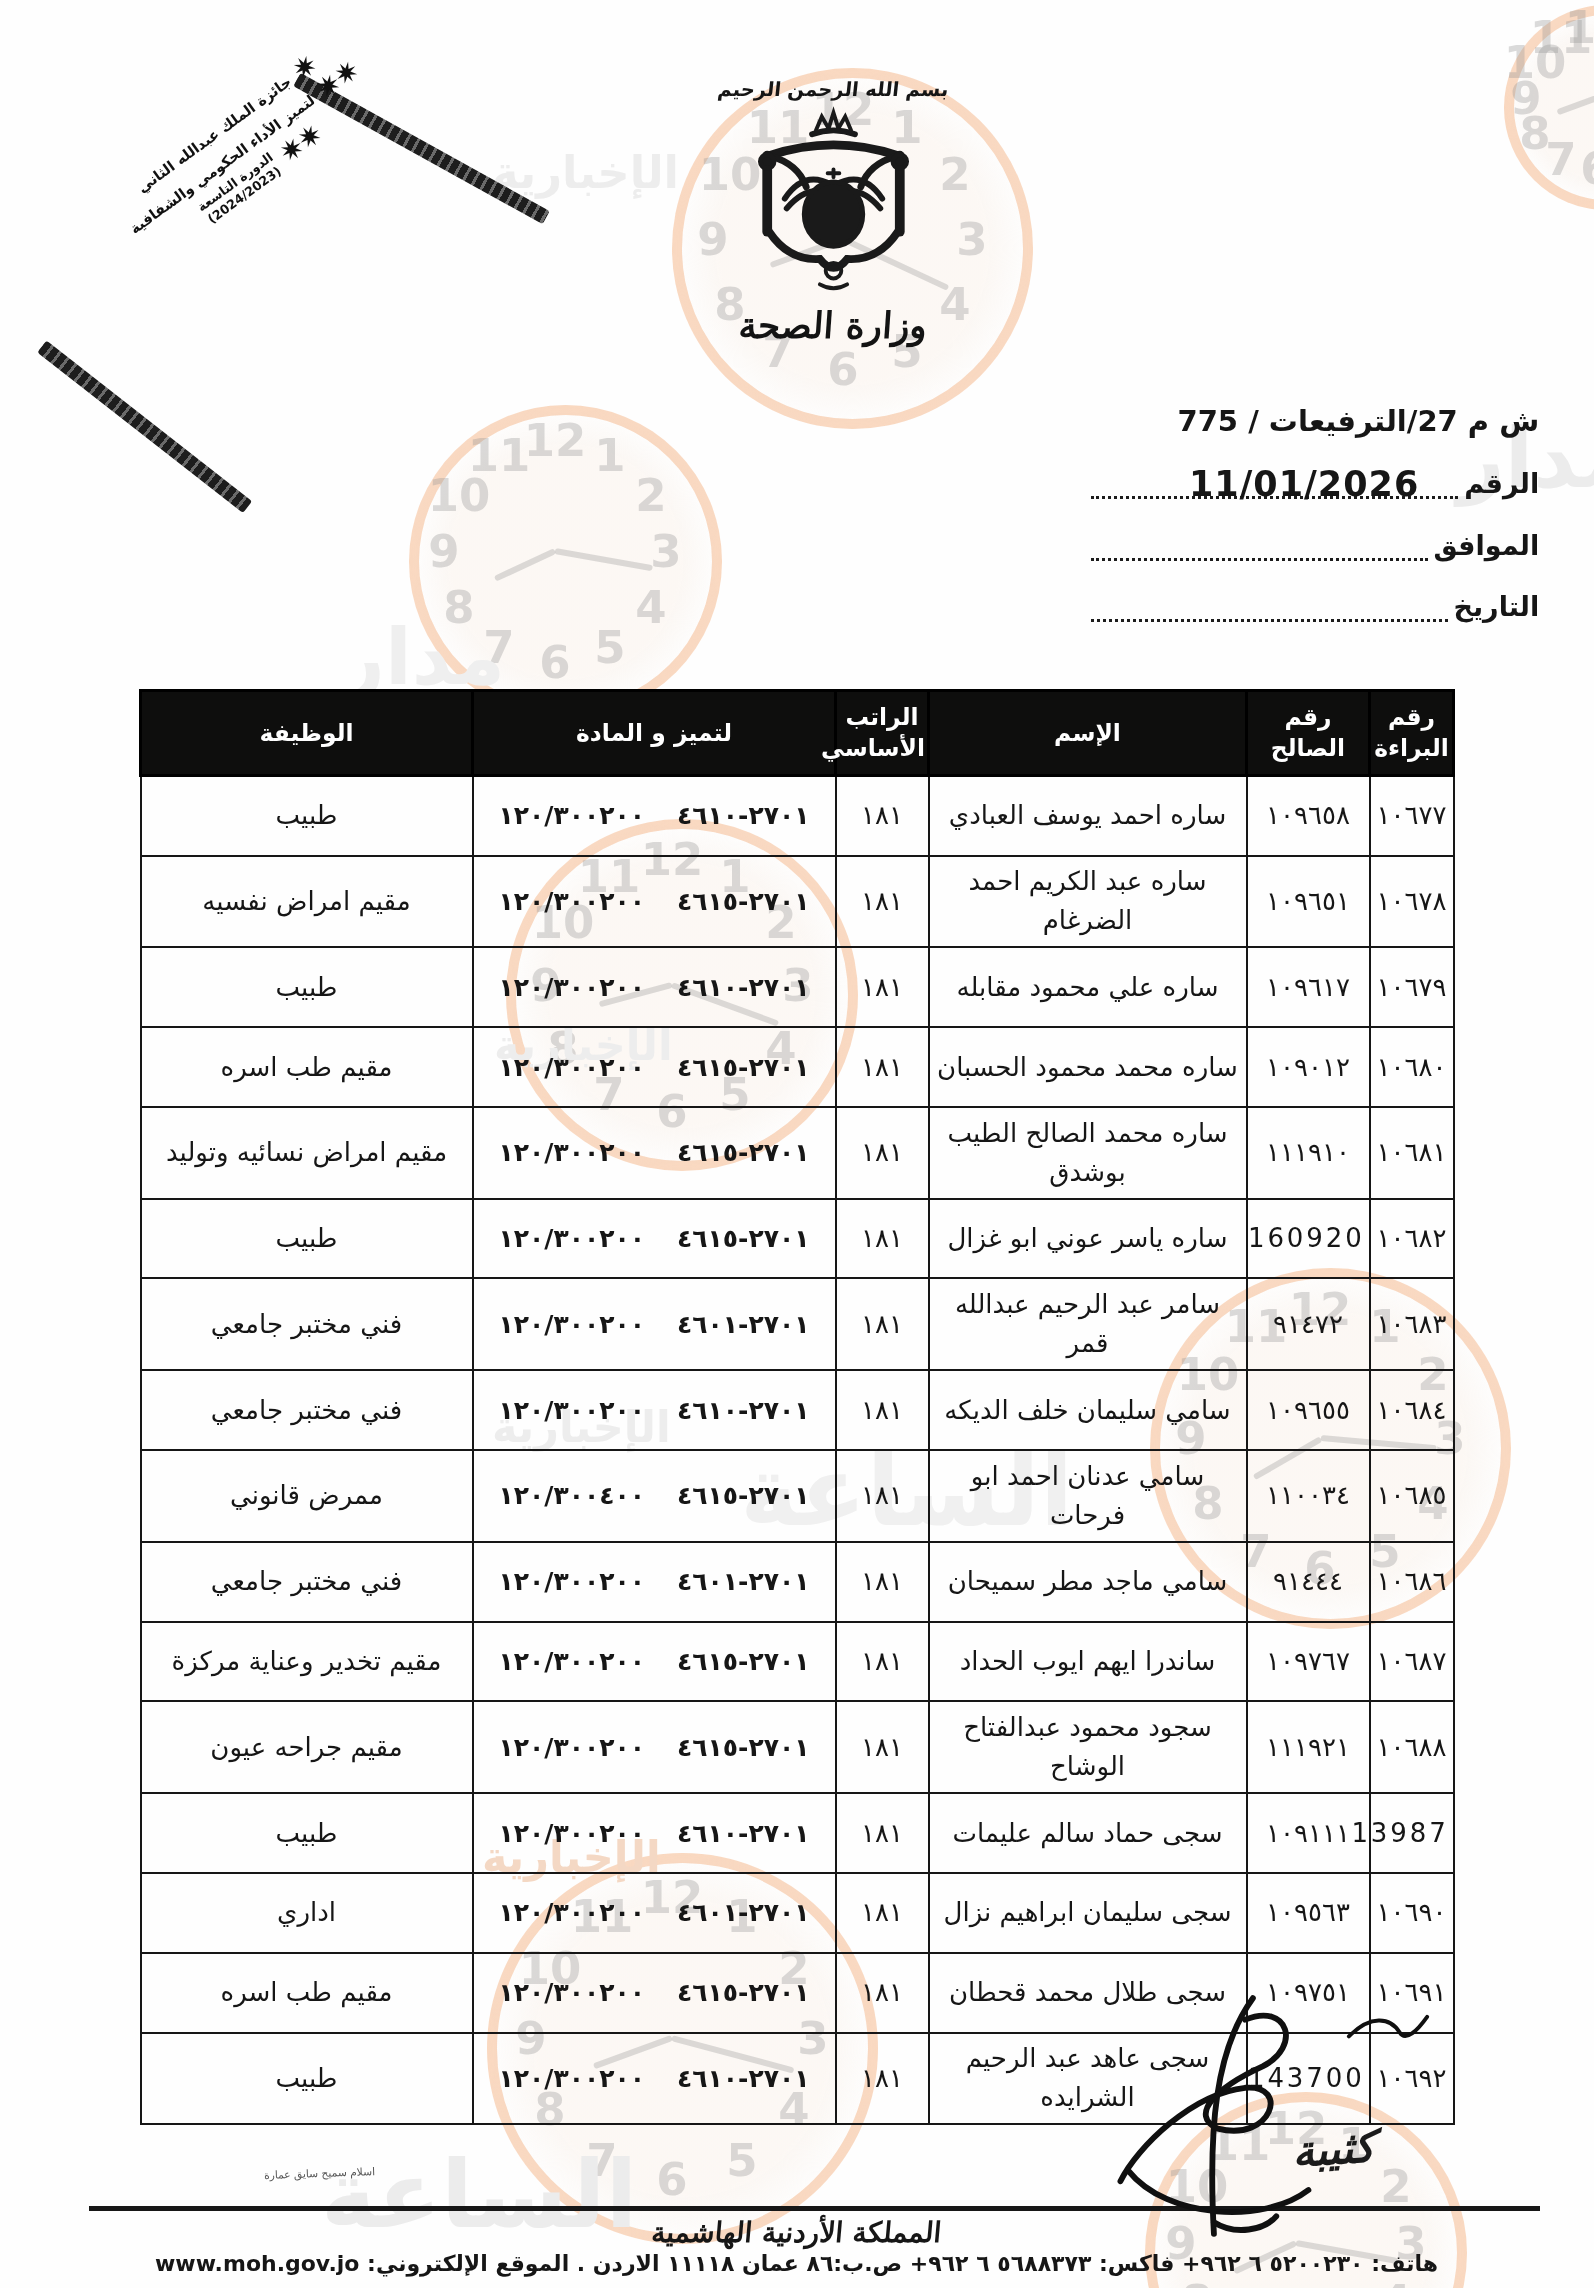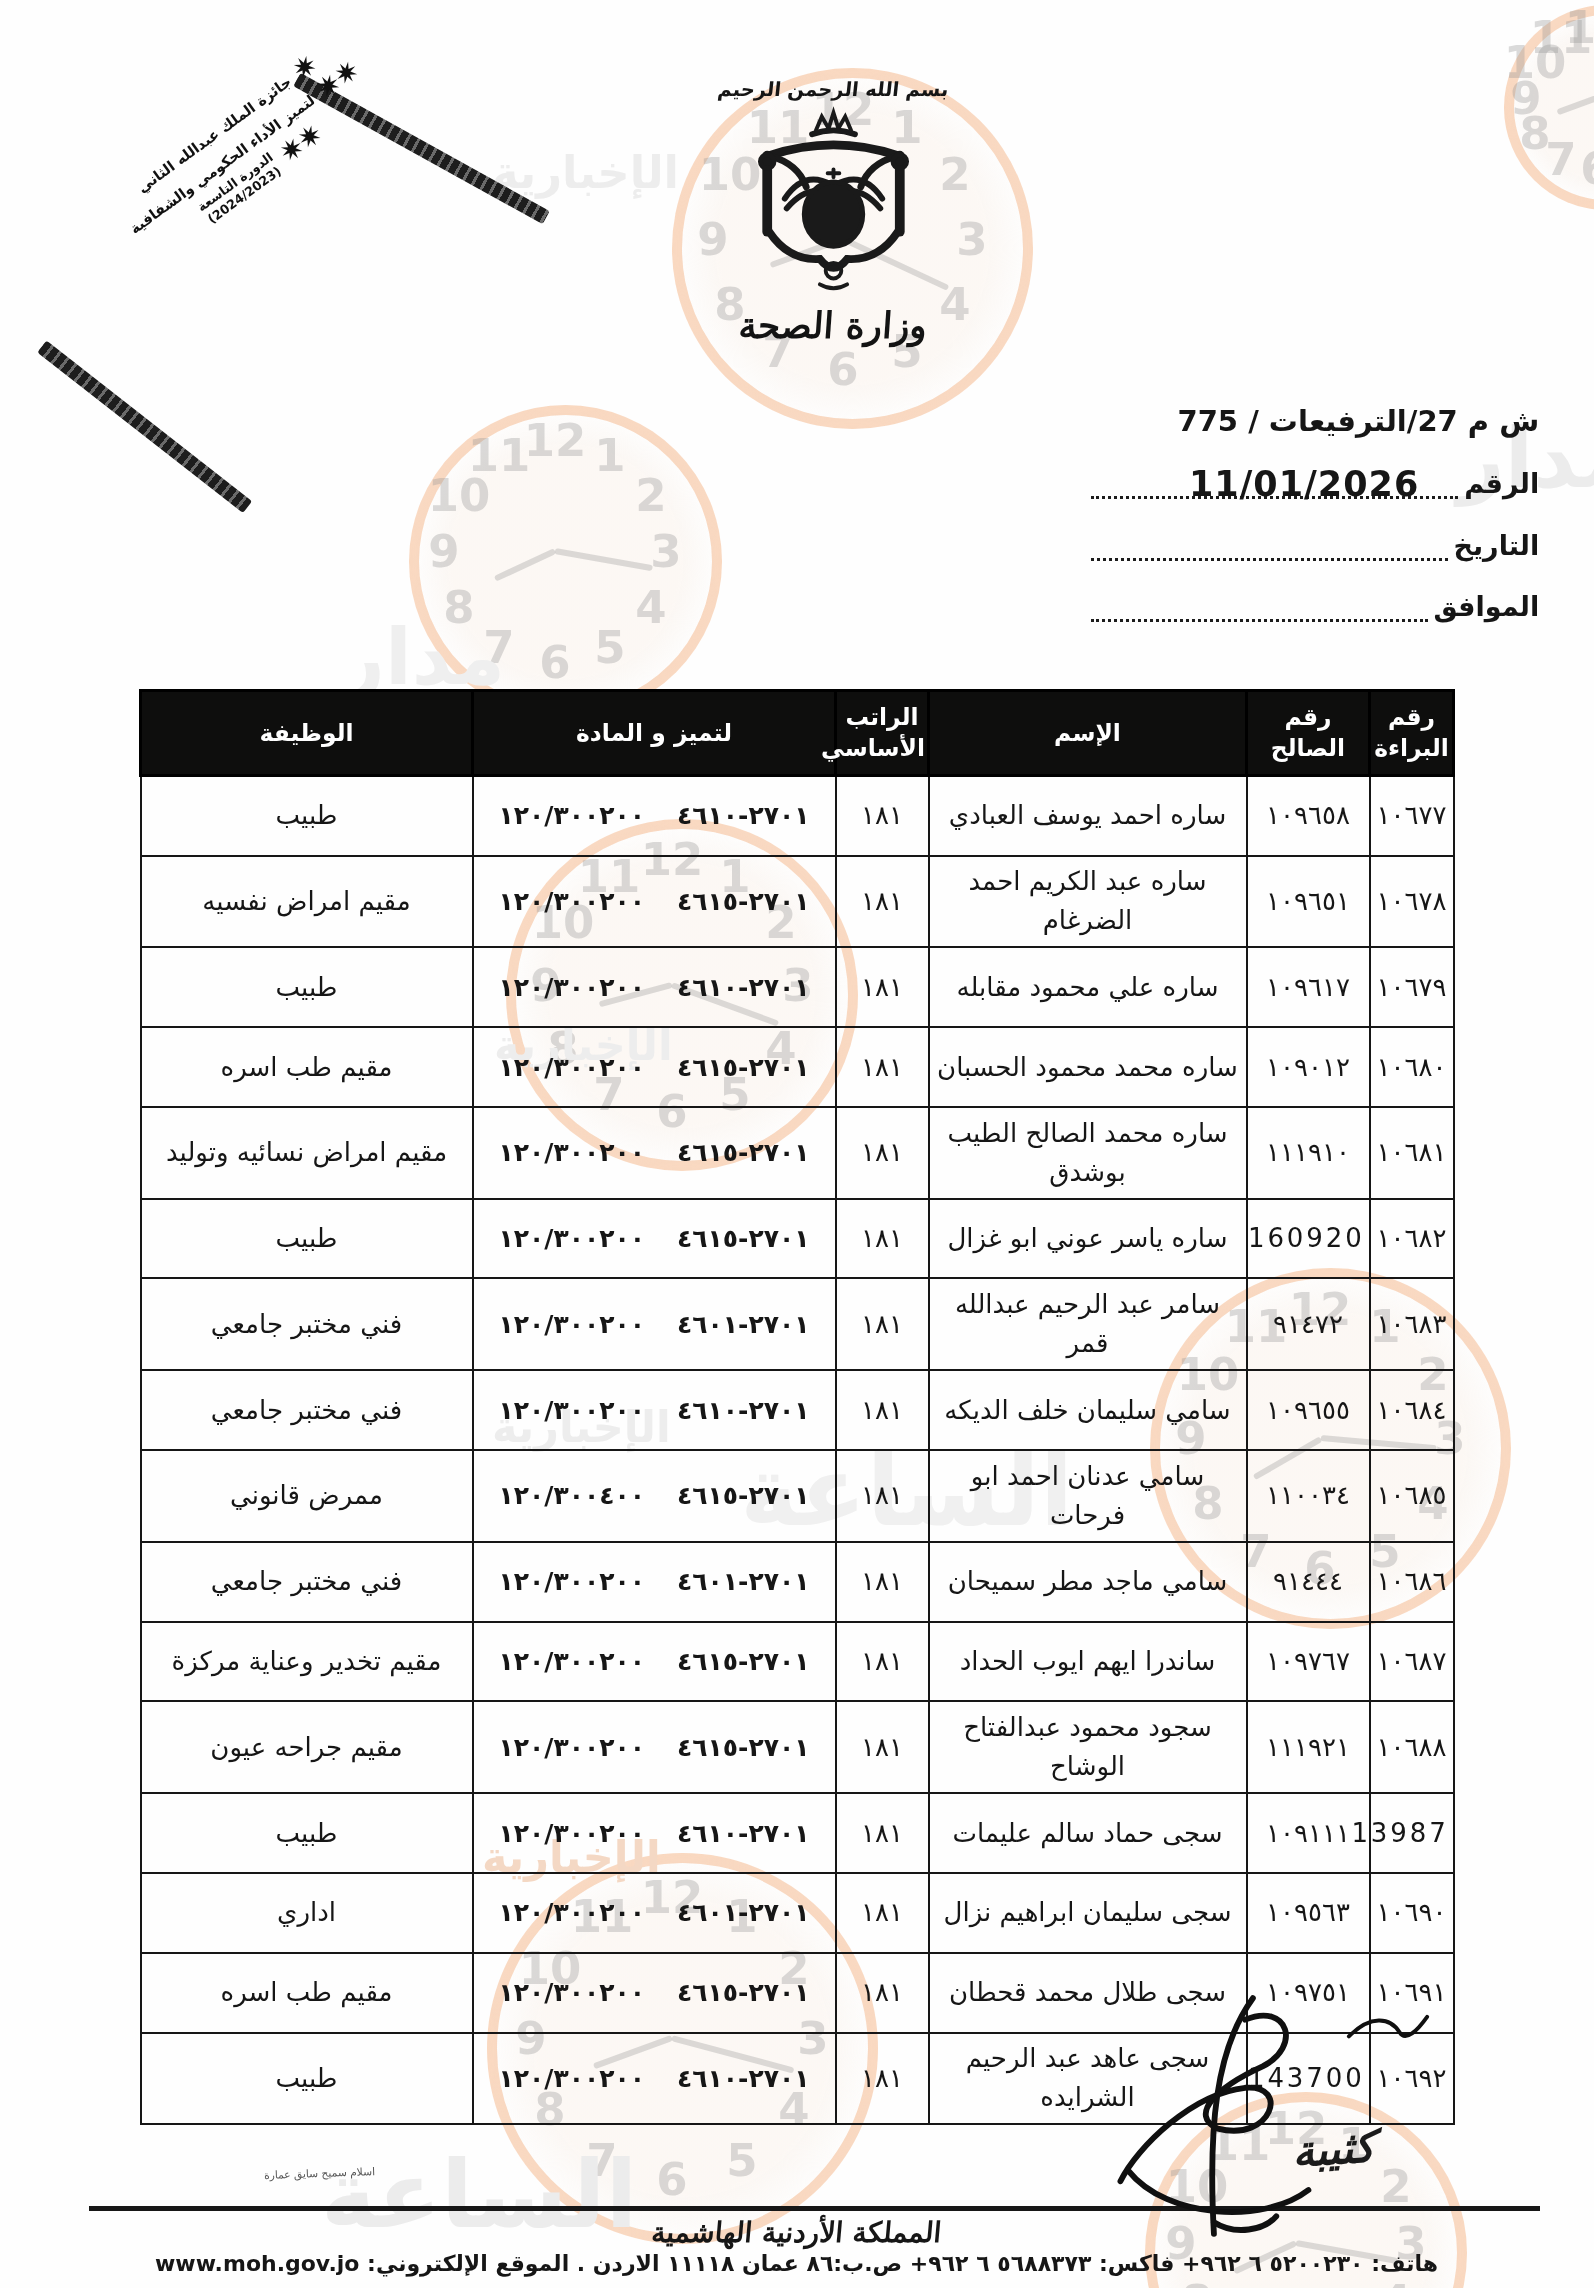--- a/index.html
+++ b/index.html
@@ -230,25 +230,25 @@
 
   <div class="refblock">
     <div class="refline">ش م 27/الترفيعات / 775</div>
     <div class="fieldrow">
       <span class="lbl">الرقم</span>
       <span class="dots">
         <span class="date-over">11/01/2026</span>
       </span>
     </div>
     <div class="fieldrow">
+      <span class="lbl">الموافق</span>
+      <span class="dots"></span>
+    </div>
+    <div class="fieldrow">
       <span class="lbl">التاريخ</span>
-      <span class="dots"></span>
-    </div>
-    <div class="fieldrow">
-      <span class="lbl">الموافق</span>
       <span class="dots"></span>
     </div>
   </div>
 
   <table class="doc-table">
     <colgroup>
       <col style="width:84px">
         <col style="width:123px">
         <col style="width:318px">
       <col style="width:93px">

